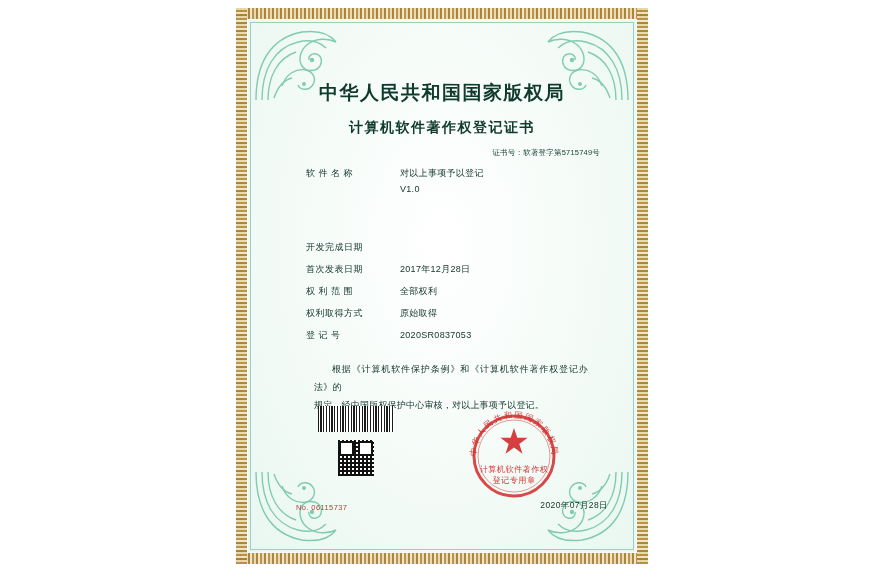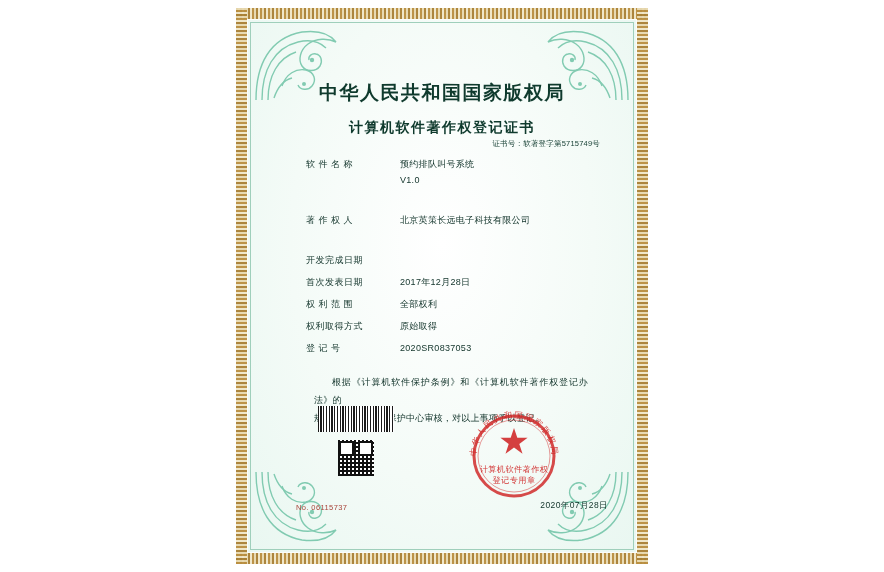--- a/index.html
+++ b/index.html
@@ -119,21 +119,21 @@
     font-size: 14px;
     letter-spacing: 1.5px;
     color: #0f3a2d;
     font-weight: 700;
     margin-top: 13px;
   }
   .cert-number {
     font-size: 7.5px;
     color: #123c30;
     text-align: right;
-    margin-top: 2px;
+    margin-top: 11px;
     padding-right: 22px;
     letter-spacing: 0.2px;
   }
 
   .fields {
     margin-top: 9px;
     padding-left: 44px;
     padding-right: 30px;
   }
   .field-row {
@@ -308,31 +308,27 @@
         <div class="cert-title">计算机软件著作权登记证书</div>
       </div>
 
       <div class="cert-number">证书号：软著登字第5715749号</div>
 
       <div class="fields">
 
         <div class="field-row">
           <div class="field-label">软 件 名 称</div>
           <div class="field-value">
-            <span>预约排队叫号系统</span>
+            <span>对以上事项予以登记</span>
             <span class="sub-line">V1.0</span>
           </div>
         </div>
 
         <div class="gap-small"></div>
 
-        <div class="field-row">
-          <div class="field-label">著 作 权 人</div>
-          <div class="field-value">北京英策长远电子科技有限公司</div>
-        </div>
 
         <div class="gap-small"></div>
 
         <div class="field-row">
           <div class="field-label">开发完成日期</div>
         </div>
 
         <div class="field-row">
           <div class="field-label">首次发表日期</div>
           <div class="field-value">2017年12月28日</div>

